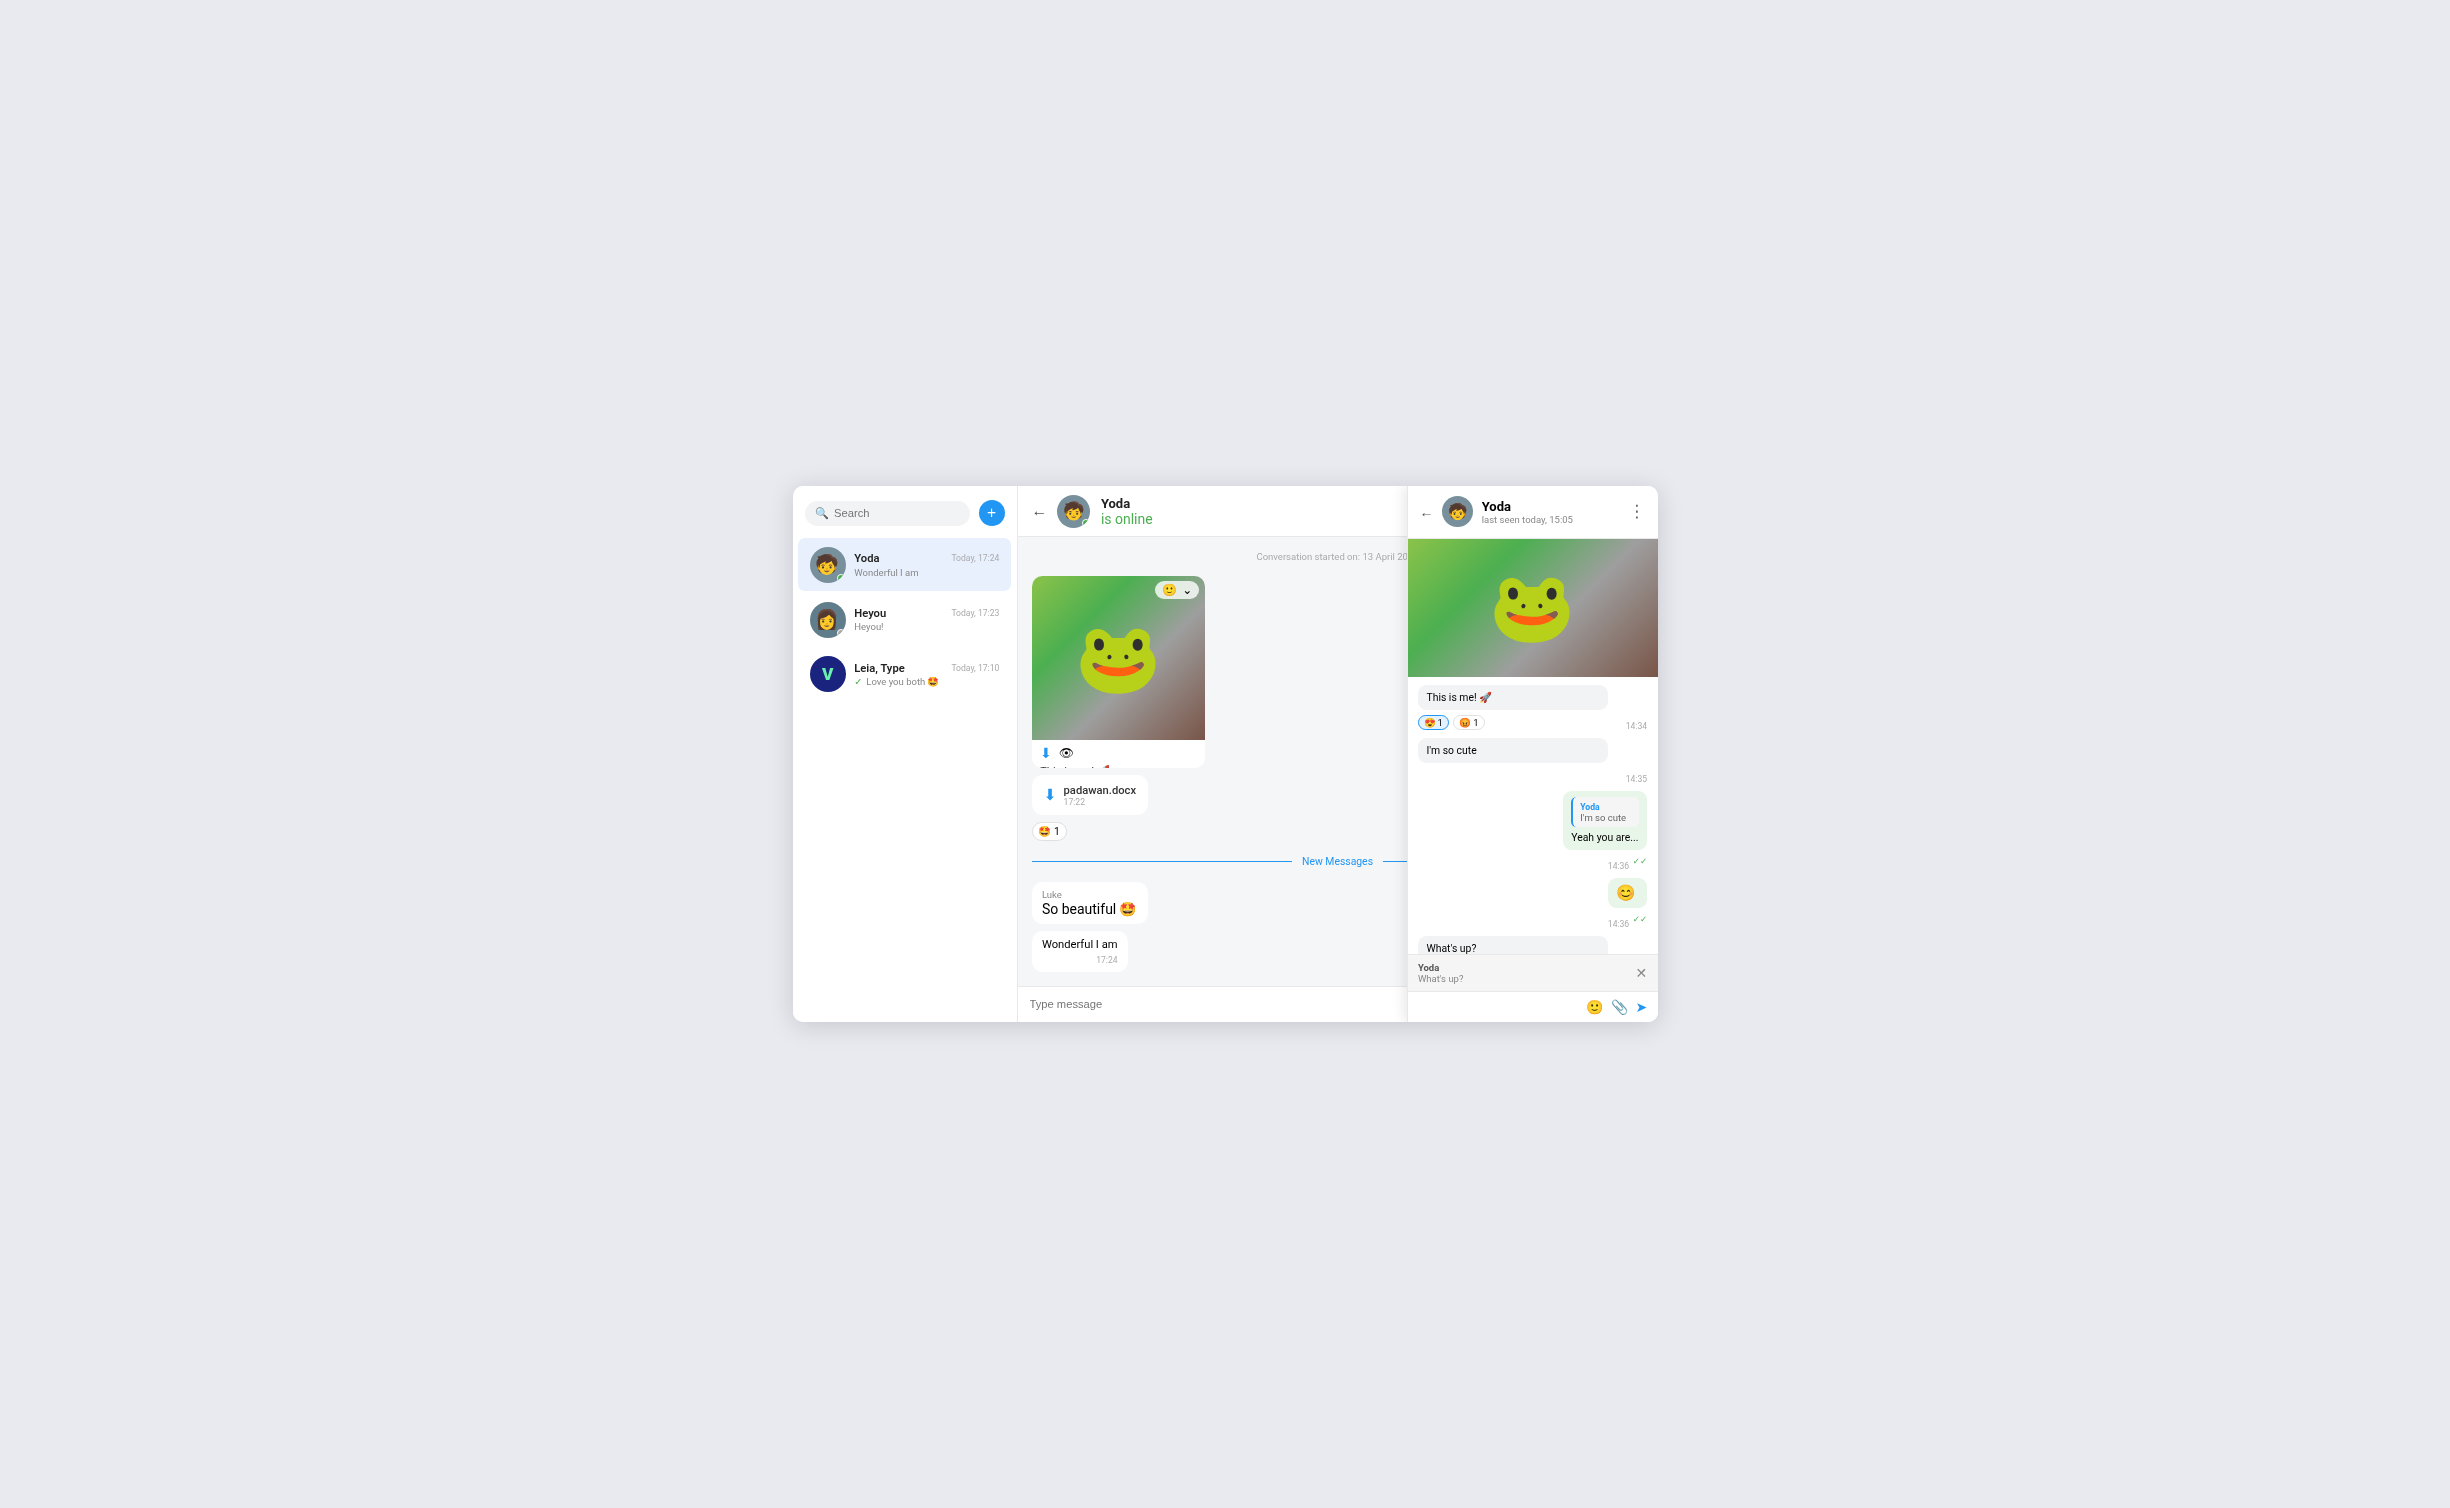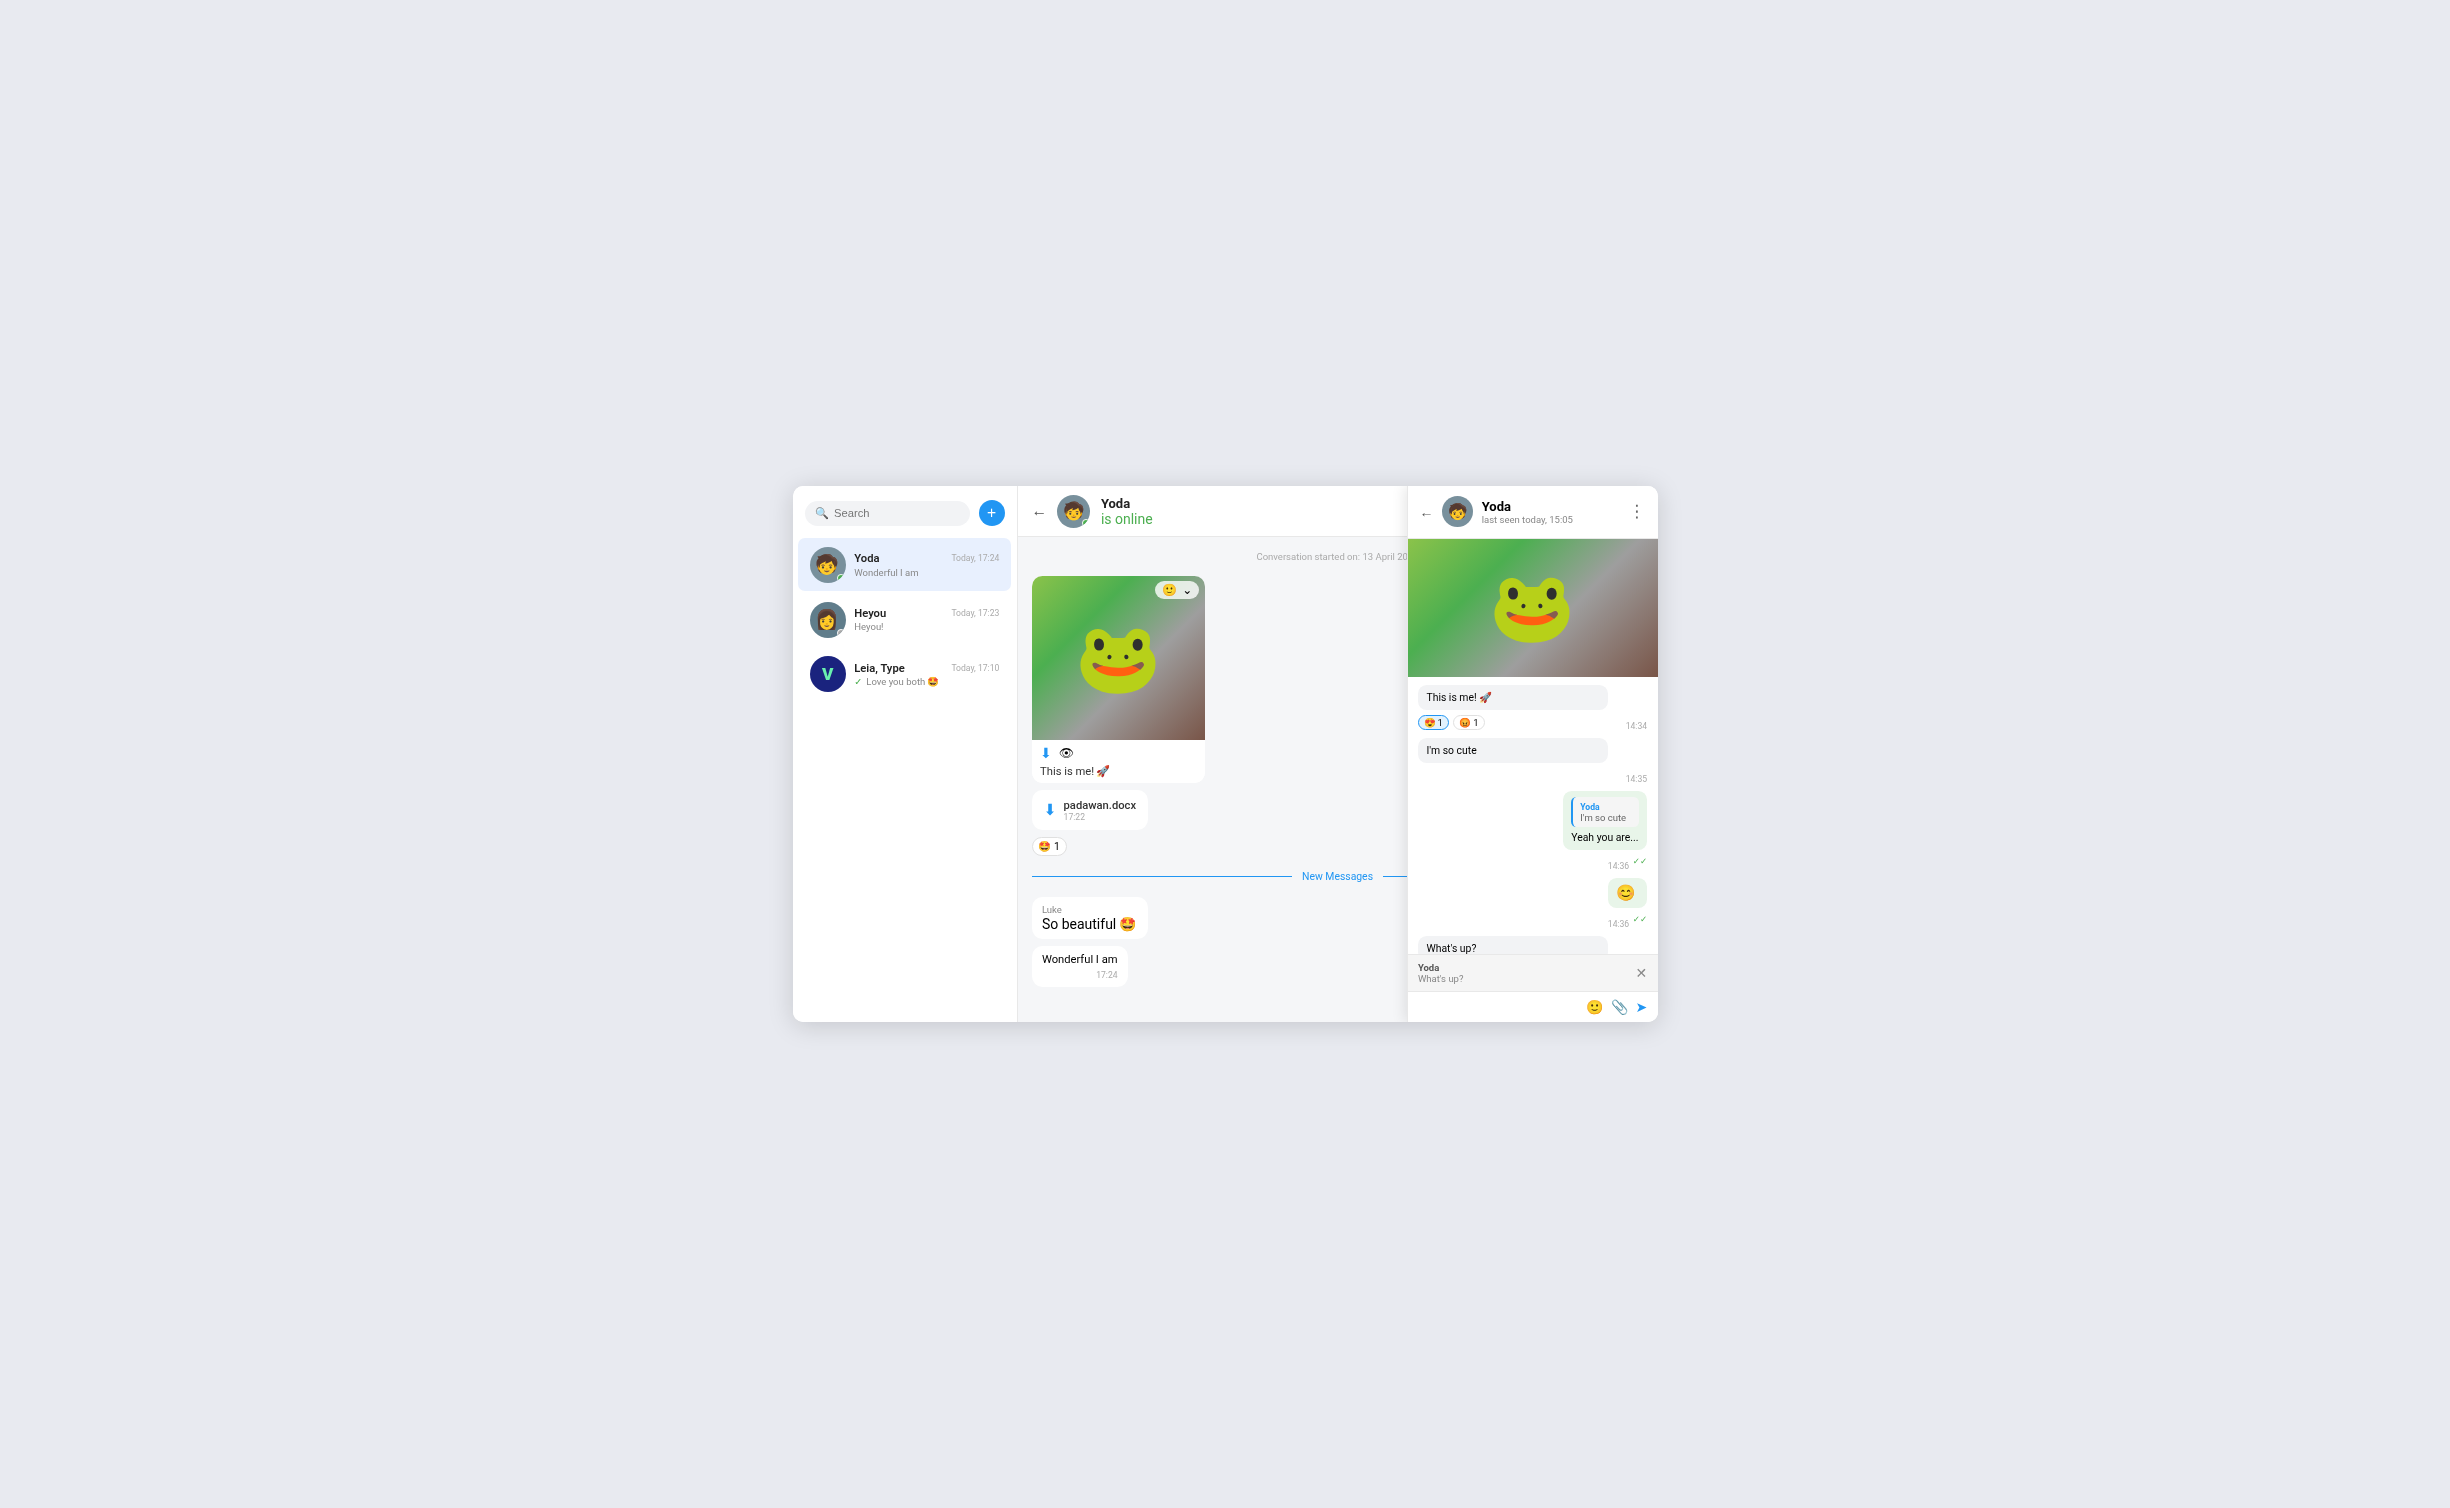--- a/index.html
+++ b/index.html
@@ -536,20 +536,26 @@
           <div style="font-size:14px;">So beautiful 🤩</div>
         </div>
       </div>
 
       <div class="msg-bubble" style="align-self:flex-start;max-width:190px;">
         <div style="font-size:11.2px;">Wonderful I am</div>
         <div class="msg-time">17:24</div>
       </div>
     </div>
 
+    <div class="msg-input-row">
+      <input class="msg-input" type="text" placeholder="Type message" style="">
+      <button class="input-icon-btn">🙂</button>
+      <button class="input-icon-btn">📎</button>
+      <button class="send-btn">➤</button>
+    </div>
   </div>
 
   <div class="side-panel">
     <div class="side-panel-header">
       <button class="back-btn" style="font-size:14px;">←</button>
       <div class="avatar" style="width:31px;height:31px;">
         <div class="avatar-initials" style="background:#78909C;font-size:15.6px;">🧒</div>
       </div>
       <div>
         <div class="side-panel-name">Yoda</div>

